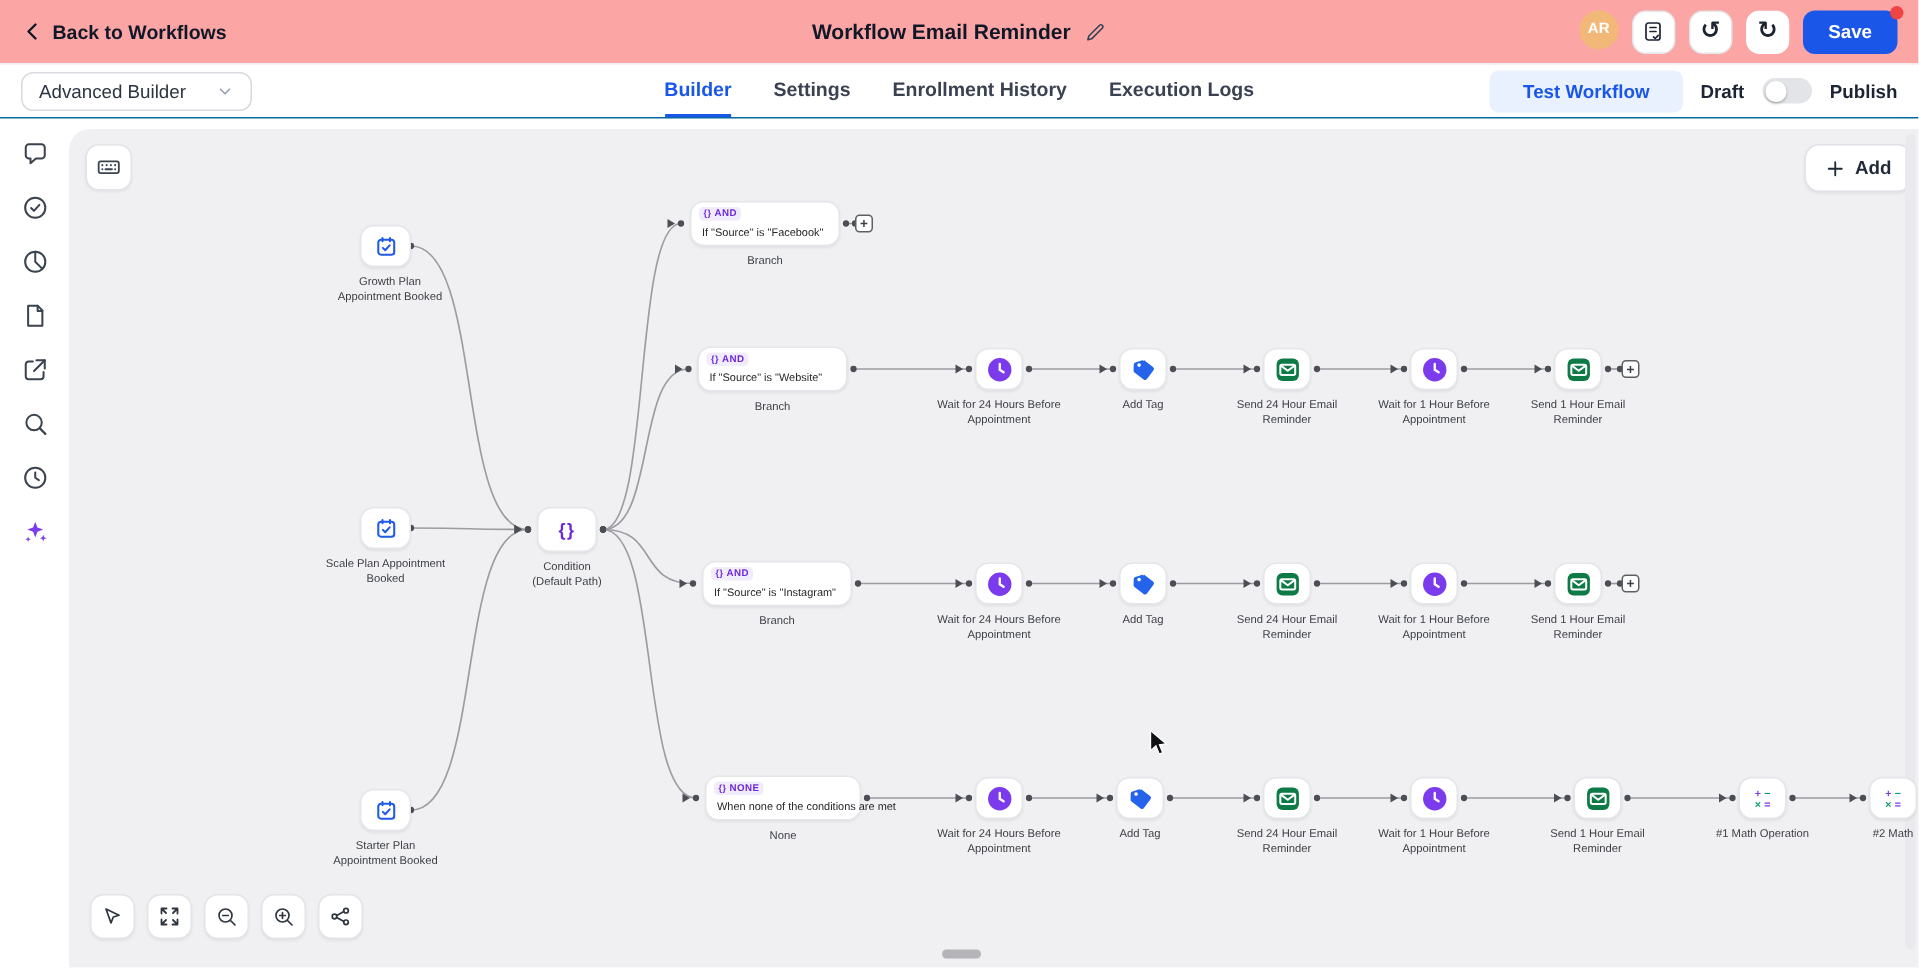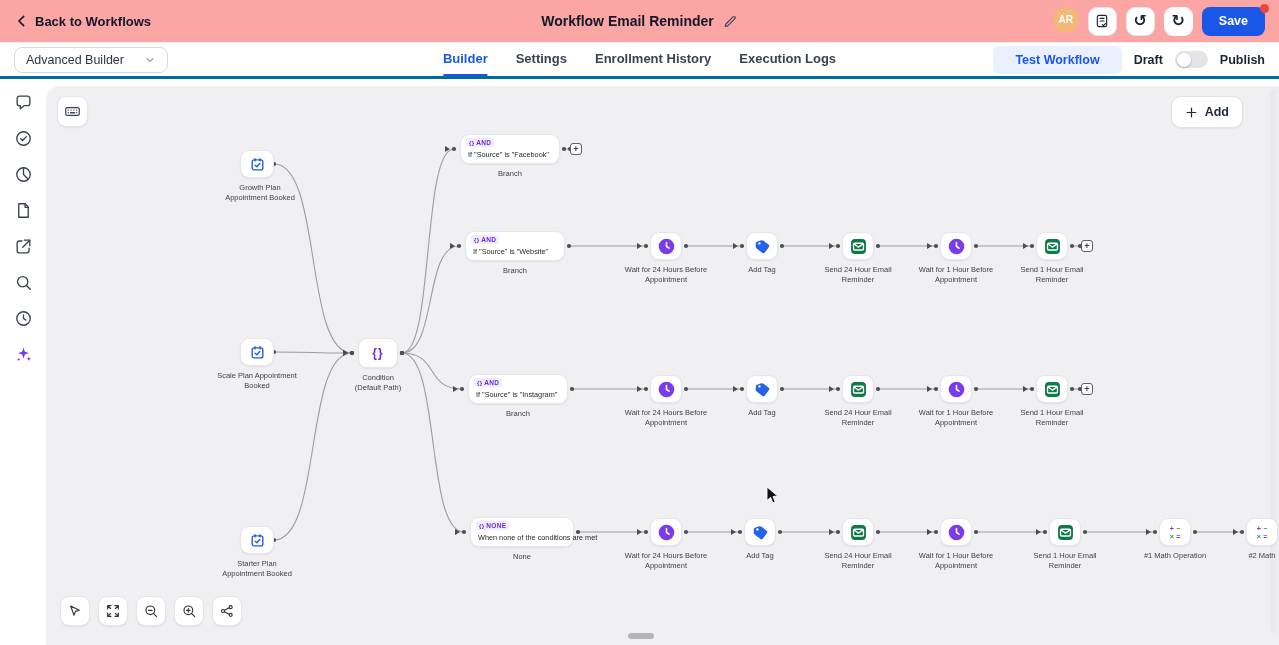--- a/index.html
+++ b/index.html
@@ -15,21 +15,21 @@
   .pencil{width:15px;height:15px;color:#344054}
   .header-right{margin-left:auto;display:flex;gap:9px}
   .avatar{width:26px;height:26px;border-radius:50%;background:#F2B877;color:#fff;font-size:10px;font-weight:700;display:flex;align-items:center;justify-content:center}
   .icon-btn{width:29px;height:29px;border:1px solid #e3e5e8;border-radius:9px;background:#fff;display:flex;align-items:center;justify-content:center;color:#1d2433;cursor:pointer}
   .icon-btn .ic{width:16px;height:16px}
   .icon-btn.flat{border-color:transparent}
   .glyph-btn{font-size:16px;font-weight:600;line-height:1;color:#1d2433}
   .save-btn{position:relative;background:#1A56E8;color:#fff;font-size:12.5px;font-weight:700;border:none;border-radius:8px;padding:7px 17px;cursor:pointer}
   .save-dot{position:absolute;top:-3px;right:-4px;width:9px;height:9px;border-radius:50%;background:#EF4444}
   
-  .subheader{height:36px;display:flex;align-items:center;padding:0 14px;position:relative;background:#fff;border-bottom:3px solid #0369a1}
+  .subheader{height:36px;display:flex;align-items:center;padding:0 14px;position:relative;background:#fff;border-bottom:1px solid #0369a1}
   .builder-select{display:flex;align-items:center;gap:20px;border:1px solid #d7dade;border-radius:8px;padding:5px 11px;font-size:12.5px;color:#2b3440;background:#fff;cursor:pointer}
   .builder-select .ic{width:12px;height:12px;color:#98a2b3}
   .tabs{position:absolute;left:50%;transform:translateX(-50%);display:flex;gap:28px;height:100%;align-items:stretch}
   .tab{font-size:13px;font-weight:600;color:#3a4150;display:flex;align-items:center;border-bottom:2px solid transparent;cursor:pointer}
   .tab.active{color:#1A56E8;border-bottom-color:#1A56E8}
   .subright{margin-left:auto;display:flex;align-items:center;gap:12px}
   .test-btn{background:#e9f1fe;color:#1A56E8;font-size:12.5px;font-weight:600;border-radius:6px;padding:7px 22px;cursor:pointer}
   .statelbl{font-size:12.5px;font-weight:600;color:#1d2433}
   .toggle{width:33px;height:17px;border-radius:10px;background:#e2e4e8;position:relative;cursor:pointer}
   .knob{position:absolute;left:2px;top:1.5px;width:14px;height:14px;border-radius:50%;background:#fff;box-shadow:0 1px 2px rgba(0,0,0,.28)}
@@ -49,21 +49,21 @@
   .braces{font-size:12px;font-weight:700;color:#6D28D9;letter-spacing:1px}
   .node.branch{border-radius:9px;flex-direction:column;align-items:flex-start;justify-content:flex-start;padding:3px 5px}
   .badge{display:inline-flex;align-items:center;gap:2px;background:#f1ecfb;color:#6D28D9;font-size:6.5px;font-weight:700;border-radius:3px;padding:1px 3px;letter-spacing:.3px}
   .badge .bb{font-size:6px;font-weight:700}
   .btext{font-size:7.3px;color:#27272a;margin-top:3px;margin-left:2px;white-space:nowrap}
   .nlabel{position:absolute;width:140px;text-align:center;font-size:7.5px;line-height:9.5px;color:#3c3f45;pointer-events:none}
   .plusbtn{position:absolute;width:12px;height:12px;border:1px solid #5b5f66;border-radius:3px;background:#fdfdfd;color:#3c4046;font-size:9px;font-weight:600;display:flex;align-items:center;justify-content:center;line-height:1;cursor:pointer}
   
   .kb-btn{position:absolute;left:11px;top:10px;width:31px;height:31px;border:1px solid #e2e4e8;border-radius:9px;background:#fff;box-shadow:0 1px 2px rgba(16,24,40,.06);display:flex;align-items:center;justify-content:center;color:#3b434e;cursor:pointer}
   .kb-btn .ic{width:17px;height:17px}
-  .add-btn{position:absolute;right:36px;top:10px;height:32px;border:1px solid #e0e2e7;border-radius:10px;background:#fff;box-shadow:0 1px 2px rgba(16,24,40,.06);display:flex;align-items:center;gap:7px;padding:0 13px;font-size:12.5px;font-weight:600;color:#1f2937;cursor:pointer}
+  .add-btn{position:absolute;right:4px;top:10px;height:32px;border:1px solid #e0e2e7;border-radius:10px;background:#fff;box-shadow:0 1px 2px rgba(16,24,40,.06);display:flex;align-items:center;gap:7px;padding:0 13px;font-size:12.5px;font-weight:600;color:#1f2937;cursor:pointer}
   .add-btn .ic{width:13px;height:13px}
   .ctoolbar{position:absolute;left:14px;bottom:19px;display:flex;gap:8px}
   .ctool{width:30px;height:30px;border:1px solid #e2e4e8;border-radius:9px;background:#fff;box-shadow:0 1px 2px rgba(16,24,40,.06);display:flex;align-items:center;justify-content:center;color:#2f3640;cursor:pointer}
   .ctool .ic{width:16px;height:16px}
   .hscroll{position:absolute;left:582px;bottom:6px;width:26px;height:6px;border-radius:3px;background:#b4b4b9;cursor:pointer}
   .vscroll{position:absolute;right:2px;top:3px;bottom:12px;width:7px;border-radius:4px;background:#eaeaee;cursor:pointer}
   .cursor{position:absolute;width:16px;height:18px;pointer-events:none;z-index:50}
 </style>
 </head>
 <body>

